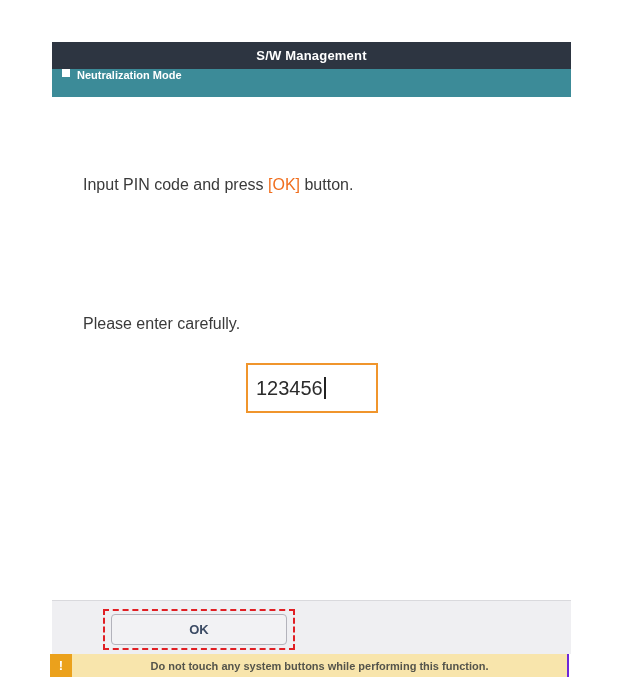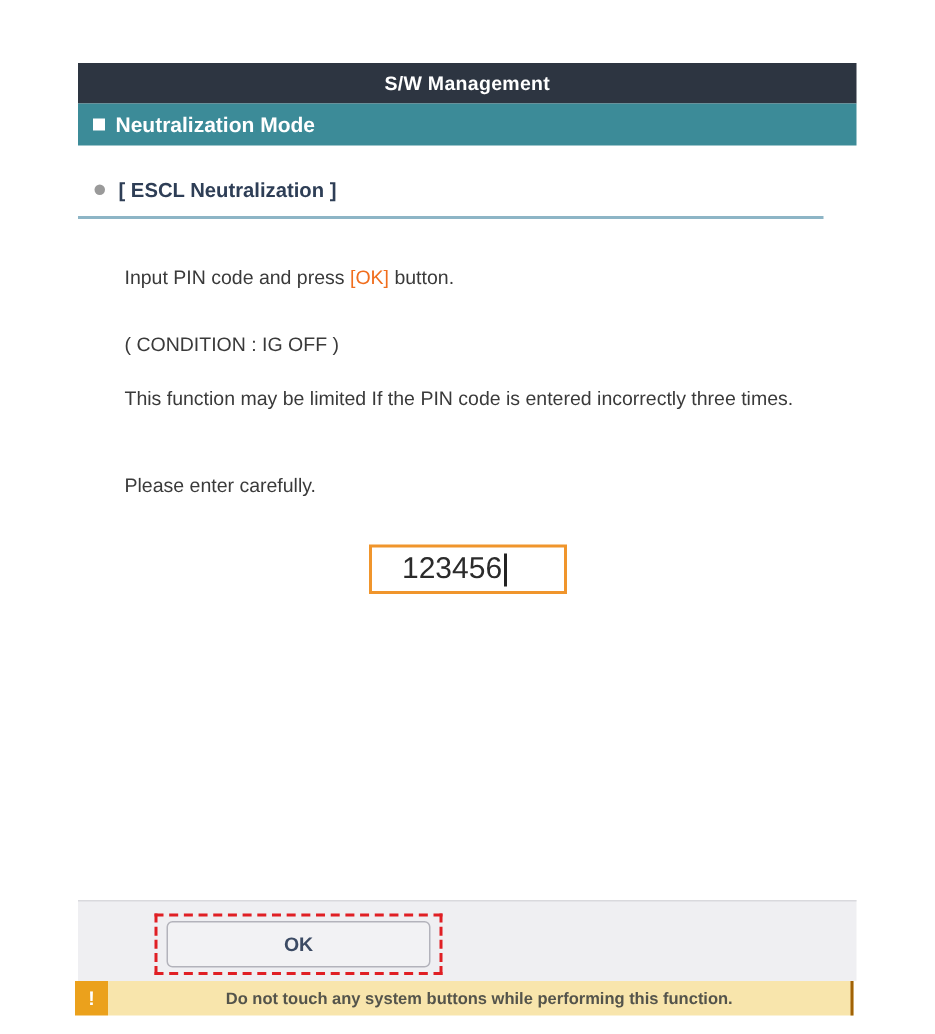--- a/index.html
+++ b/index.html
@@ -15,51 +15,51 @@
   .titlebar {
     position:absolute; left:52px; top:26px; width:519px; height:27px;
     background:#2d3541; color:#ffffff;
     font-size:13px; font-weight:bold;
     display:flex; align-items:center; justify-content:center;
     letter-spacing:.2px;
   }
   .modebar {
     position:absolute; left:52px; top:53px; width:519px; height:28px;
     background:#3c8b98; color:#ffffff;
-    font-size:14px; font-weight:bold;
-    display:flex; align-items:center; gap:7px; padding-left:10px;
+    font-size:11px; font-weight:bold;
+    display:flex; gap:7px; padding-left:10px;
   }
   .modebar .sq { width:8px; height:8px; background:#ffffff; flex:0 0 auto; }
 
   
   .section {
     position:absolute; left:52px; top:103px; width:497px;
     display:flex; align-items:center; gap:9px;
     padding:0 0 10px 11px;
     border-bottom:2px solid #8db5c6;
     color:#2e3e56; font-size:13.5px; font-weight:bold;
   }
   .section .bullet { width:7px; height:7px; border-radius:50%; background:#9a9a9a; flex:0 0 auto; }
 
   
   .para {
     position:absolute; left:83px;
-    font-size:13px; color:#3a3a3a; line-height:21px;
+    font-size:16px; color:#3a3a3a; line-height:21px;
   }
   .p-instruction { top:158px; }
   .p-condition   { top:203px; }
   .p-limit       { top:239px; width:448px; }
   .p-note        { top:297px;text-align:right; }
   .hl-ok { color:#f06e1d; }
 
   
   .pin-input {
-    position:absolute; left:246px; top:347px; width:132px; height:33px;
+    position:absolute; left:246px; top:347px; width:132px; height:50px;
     border:2px solid #f0952c; background:#ffffff;
-    display:flex; align-items:center; padding-left:20px;
+    display:flex; align-items:center; padding-left:8px;
     font-size:20px; color:#2b2b2b; cursor:text;
   }
   .caret { display:inline-block; width:0; height:22px; border-left:2px solid #222; margin-left:1px; }
 
   
   .btn-strip {
     position:absolute; left:52px; top:584px; width:519px; height:54px;
     background:#efeff2; border-top:1px solid #d9d9dd;
   }
   .ok-outline {
@@ -81,51 +81,45 @@
     position:absolute; left:50px; top:638px; width:519px; height:23px;
     display:flex;
   }
   .warnbar .alert {
     width:22px; height:23px; background:#eba11c; color:#ffffff;
     font-size:13px; font-weight:bold;
     display:flex; align-items:center; justify-content:center;
     flex:0 0 auto;
   }
   .warnbar .msg {
-    flex:1; background:#f8e5ac; border-right:2px solid #a16207;
+    flex:1; background:#f8e5ac; border-right:2px solid #6d28d9;
     display:flex; align-items:center; justify-content:center;
     font-size:11px; font-weight:bold; color:#54544b;
   }
 </style>
 </head>
 <body>
 
 <div class="page">
 
   <div class="titlebar">
     <span>S/W Management</span>
   </div>
 
   <div class="modebar">
     <span class="sq"></span>
     <span>Neutralization Mode</span>
   </div>
 
-  <div class="section">
-    <span class="bullet"></span>
-    <span>[ ESCL Neutralization ]</span>
-  </div>
 
   <div class="para p-instruction">
     <span>Input PIN code and press </span><span class="hl-ok">[OK]</span><span> button.</span>
   </div>
 
-  <div class="para p-condition">( CONDITION : IG OFF )</div>
 
-  <div class="para p-limit">This function may be limited If the PIN code is entered incorrectly three times.</div>
 
   <div class="para p-note">Please enter carefully.</div>
 
   <div class="pin-input">
     <span>123456</span>
     <span class="caret"></span>
   </div>
 
   <div class="btn-strip">
     <div class="ok-outline">

